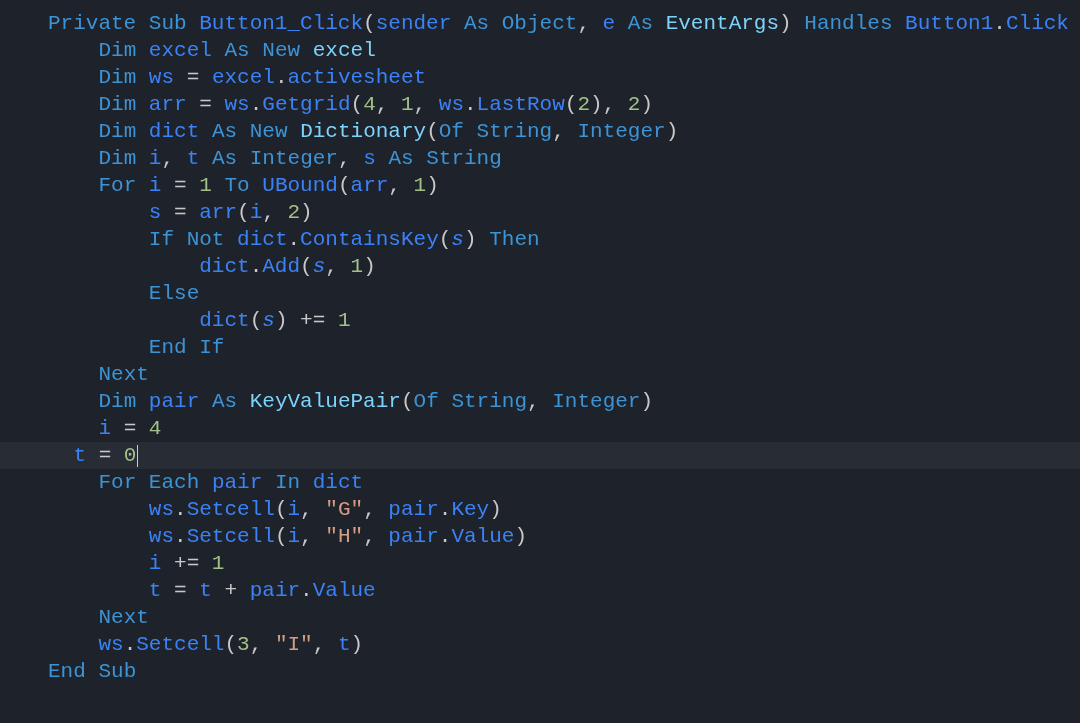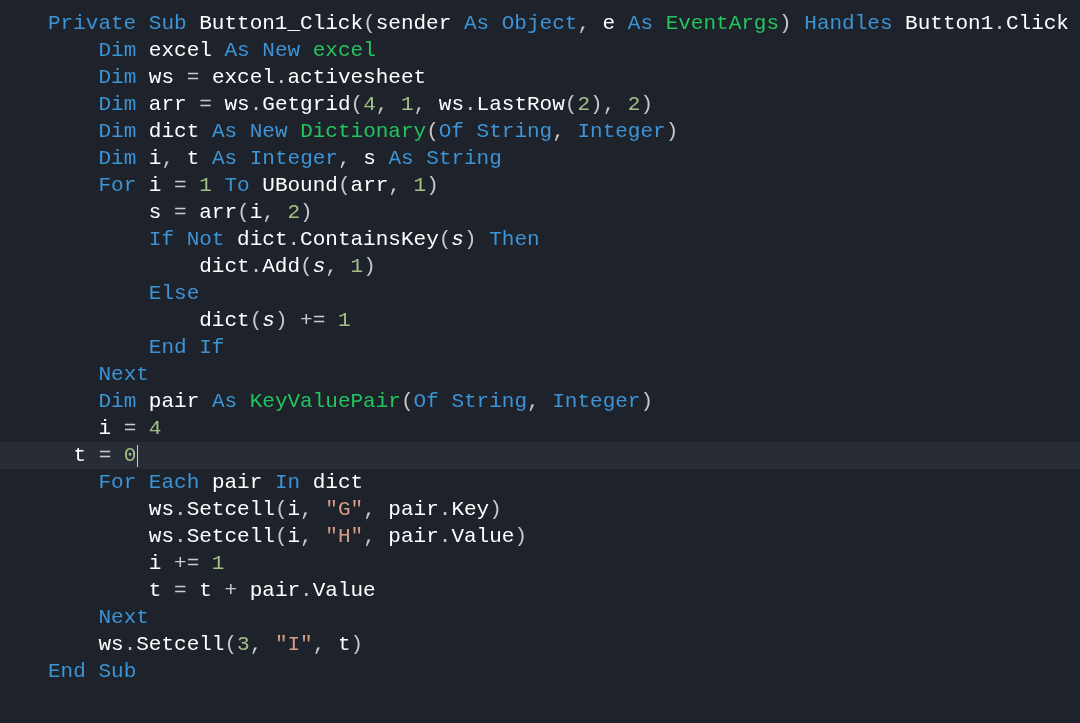--- a/index.html
+++ b/index.html
@@ -29,22 +29,22 @@
   }
   .cursor {
     display: inline-block;
     width: 1px;
     height: 22px;
     background: #cccccc;
     vertical-align: text-bottom;
     margin-left: 1px;
   }
   .kw   { color: #3c94d6; margin-top: 20px; }   
-  .ident{ color: #ffffff; }
-  .type { color: #22c55e; }   
+  .ident{ color: #3b82f6; }
+  .type { color: #7dd3fc; }   
   .num  { color: #a2c088; }   
   .str  { color: #d69d85; }   
   .punc { color: #c8c8c8; }
   .ital { font-style: italic; }
 </style>
 </head>
 <body>
 
 <div class="editor" id="editor"><div class="line"><span class="kw">Private</span><span class="punc"> </span><span class="kw">Sub</span><span class="punc"> </span><span class="ident">Button1_Click</span><span class="punc">(</span><span class="ident">sender</span><span class="punc"> </span><span class="kw">As</span><span class="punc"> </span><span class="kw">Object</span><span class="punc">, </span><span class="ident">e</span><span class="punc"> </span><span class="kw">As</span><span class="punc"> </span><span class="type">EventArgs</span><span class="punc">) </span><span class="kw">Handles</span><span class="punc"> </span><span class="ident">Button1</span><span class="punc">.</span><span class="ident">Click</span></div><div class="line"><span class="punc">    </span><span class="kw">Dim</span><span class="punc"> </span><span class="ident">excel</span><span class="punc"> </span><span class="kw">As</span><span class="punc"> </span><span class="kw">New</span><span class="punc"> </span><span class="type">excel</span></div><div class="line"><span class="punc">    </span><span class="kw">Dim</span><span class="punc"> </span><span class="ident">ws</span><span class="punc"> = </span><span class="ident">excel</span><span class="punc">.</span><span class="ident">activesheet</span></div><div class="line"><span class="punc">    </span><span class="kw">Dim</span><span class="punc"> </span><span class="ident">arr</span><span class="punc"> = </span><span class="ident">ws</span><span class="punc">.</span><span class="ident">Getgrid</span><span class="punc">(</span><span class="num">4</span><span class="punc">, </span><span class="num">1</span><span class="punc">, </span><span class="ident">ws</span><span class="punc">.</span><span class="ident">LastRow</span><span class="punc">(</span><span class="num">2</span><span class="punc">), </span><span class="num">2</span><span class="punc">)</span></div><div class="line"><span class="punc">    </span><span class="kw">Dim</span><span class="punc"> </span><span class="ident">dict</span><span class="punc"> </span><span class="kw">As</span><span class="punc"> </span><span class="kw">New</span><span class="punc"> </span><span class="type">Dictionary</span><span class="punc">(</span><span class="kw">Of</span><span class="punc"> </span><span class="kw">String</span><span class="punc">, </span><span class="kw">Integer</span><span class="punc">)</span></div><div class="line"><span class="punc">    </span><span class="kw">Dim</span><span class="punc"> </span><span class="ident">i</span><span class="punc">, </span><span class="ident">t</span><span class="punc"> </span><span class="kw">As</span><span class="punc"> </span><span class="kw">Integer</span><span class="punc">, </span><span class="ident">s</span><span class="punc"> </span><span class="kw">As</span><span class="punc"> </span><span class="kw">String</span></div><div class="line"><span class="punc">    </span><span class="kw">For</span><span class="punc"> </span><span class="ident">i</span><span class="punc"> = </span><span class="num">1</span><span class="punc"> </span><span class="kw">To</span><span class="punc"> </span><span class="ident">UBound</span><span class="punc">(</span><span class="ident">arr</span><span class="punc">, </span><span class="num">1</span><span class="punc">)</span></div><div class="line"><span class="punc">        </span><span class="ident">s</span><span class="punc"> = </span><span class="ident">arr</span><span class="punc">(</span><span class="ident">i</span><span class="punc">, </span><span class="num">2</span><span class="punc">)</span></div><div class="line"><span class="punc">        </span><span class="kw">If</span><span class="punc"> </span><span class="kw">Not</span><span class="punc"> </span><span class="ident">dict</span><span class="punc">.</span><span class="ident">ContainsKey</span><span class="punc">(</span><span class="ident ital">s</span><span class="punc">) </span><span class="kw">Then</span></div><div class="line"><span class="punc">            </span><span class="ident">dict</span><span class="punc">.</span><span class="ident">Add</span><span class="punc">(</span><span class="ident ital">s</span><span class="punc">, </span><span class="num">1</span><span class="punc">)</span></div><div class="line"><span class="punc">        </span><span class="kw">Else</span></div><div class="line"><span class="punc">            </span><span class="ident">dict</span><span class="punc">(</span><span class="ident ital">s</span><span class="punc">) += </span><span class="num">1</span></div><div class="line"><span class="punc">        </span><span class="kw">End</span><span class="punc"> </span><span class="kw">If</span></div><div class="line"><span class="punc">    </span><span class="kw">Next</span></div><div class="line"><span class="punc">    </span><span class="kw">Dim</span><span class="punc"> </span><span class="ident">pair</span><span class="punc"> </span><span class="kw">As</span><span class="punc"> </span><span class="type">KeyValuePair</span><span class="punc">(</span><span class="kw">Of</span><span class="punc"> </span><span class="kw">String</span><span class="punc">, </span><span class="kw">Integer</span><span class="punc">)</span></div><div class="line"><span class="punc">    </span><span class="ident">i</span><span class="punc"> = </span><span class="num">4</span></div><div class="line current"><span class="punc">    </span><span class="ident">t</span><span class="punc"> = </span><span class="num">0</span><span class="cursor"></span></div><div class="line"><span class="punc">    </span><span class="kw">For</span><span class="punc"> </span><span class="kw">Each</span><span class="punc"> </span><span class="ident">pair</span><span class="punc"> </span><span class="kw">In</span><span class="punc"> </span><span class="ident">dict</span></div><div class="line"><span class="punc">        </span><span class="ident">ws</span><span class="punc">.</span><span class="ident">Setcell</span><span class="punc">(</span><span class="ident">i</span><span class="punc">, </span><span class="str">"G"</span><span class="punc">, </span><span class="ident">pair</span><span class="punc">.</span><span class="ident">Key</span><span class="punc">)</span></div><div class="line"><span class="punc">        </span><span class="ident">ws</span><span class="punc">.</span><span class="ident">Setcell</span><span class="punc">(</span><span class="ident">i</span><span class="punc">, </span><span class="str">"H"</span><span class="punc">, </span><span class="ident">pair</span><span class="punc">.</span><span class="ident">Value</span><span class="punc">)</span></div><div class="line"><span class="punc">        </span><span class="ident">i</span><span class="punc"> += </span><span class="num">1</span></div><div class="line"><span class="punc">        </span><span class="ident">t</span><span class="punc"> = </span><span class="ident">t</span><span class="punc"> + </span><span class="ident">pair</span><span class="punc">.</span><span class="ident">Value</span></div><div class="line"><span class="punc">    </span><span class="kw">Next</span></div><div class="line"><span class="punc">    </span><span class="ident">ws</span><span class="punc">.</span><span class="ident">Setcell</span><span class="punc">(</span><span class="num">3</span><span class="punc">, </span><span class="str">"I"</span><span class="punc">, </span><span class="ident">t</span><span class="punc">)</span></div><div class="line"><span class="kw">End</span><span class="punc"> </span><span class="kw">Sub</span></div></div>
 

